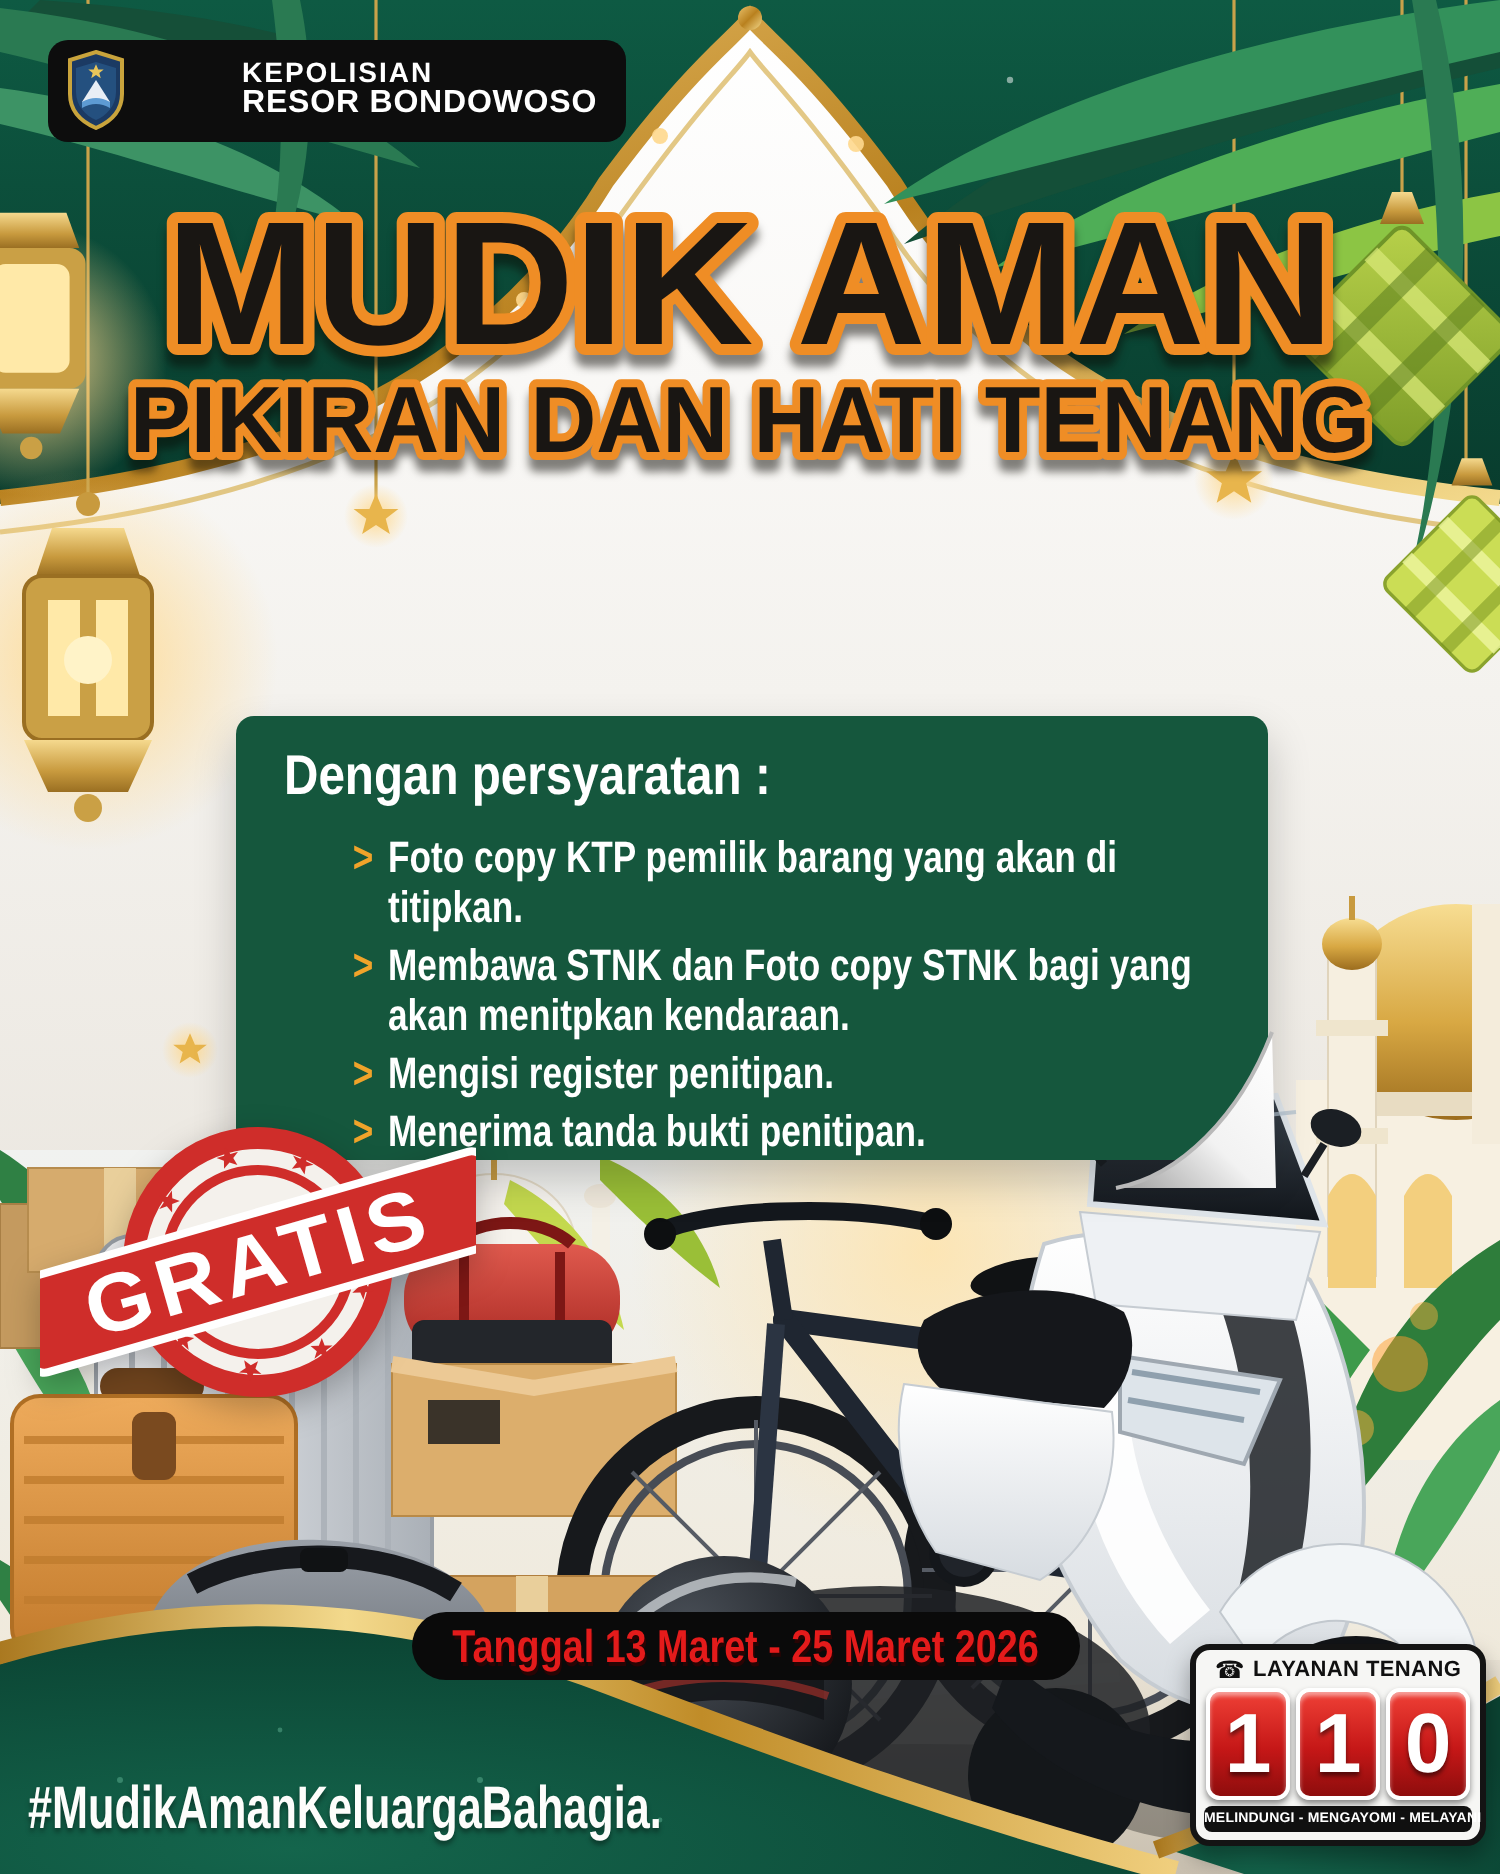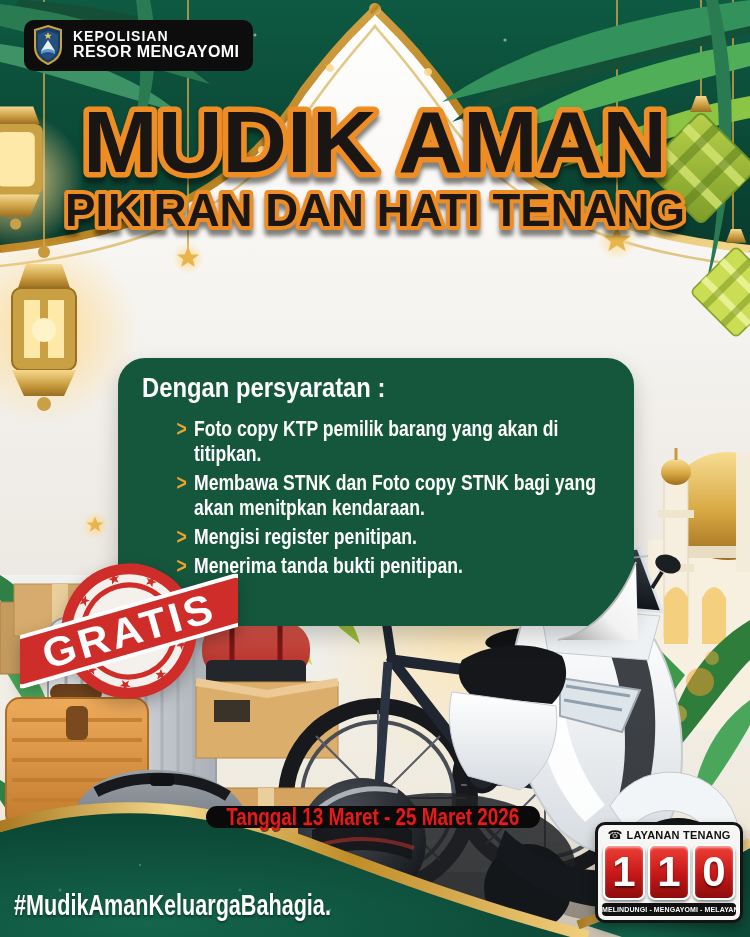--- a/index.html
+++ b/index.html
@@ -3,56 +3,56 @@
 <meta charset="utf-8">
 <style>
   html,body{margin:0;padding:0;background:#555;}
   .poster{position:relative;width:750px;height:937px;overflow:hidden;
           background:#ece9e3;font-family:"Liberation Sans",sans-serif;}
   .abs{position:absolute;}
 
   
   .police-badge{left:24px;top:20px;display:flex;align-items:center;gap:9px;
     background:#0d0d0d;border-radius:10px;padding:5px 14px 6px 8px;z-index:30;}
-  .police-badge .txt{line-height:1.05;}
+  .police-badge .txt{line-height:1.05;margin-left:48px;}
   .police-badge .l1{color:#fff;font-size:14px;font-weight:600;letter-spacing:1px;}
   .police-badge .l2{color:#fff;font-size:16px;font-weight:800;letter-spacing:.4px;}
 
   
   .title-svg{left:0;top:84px;width:750px;height:160px;z-index:25;}
   .t-main{font-family:"Liberation Sans",sans-serif;font-weight:900;font-size:88px;
     fill:#191613;stroke:#ef8d25;stroke-width:11px;paint-order:stroke;stroke-linejoin:round;}
   .t-sub{font-family:"Liberation Sans",sans-serif;font-weight:900;font-size:47px;
     fill:#191613;stroke:#ef8d25;stroke-width:8px;paint-order:stroke;stroke-linejoin:round;}
 
   
   .intro{left:0;top:246px;width:750px;text-align:center;z-index:25;color:#141414;}
   .intro .ln{white-space:nowrap;font-weight:700;font-size:31px;line-height:32px;
     transform:scaleX(.8);transform-origin:50% 50%;letter-spacing:-1px;}
   .intro .hl{color:#e31d1d;margin-left:9px;}
 
   
-  .req-box{left:118px;top:358px;width:516px;height:268px;background:#15573d;
-    border-radius:27px;z-index:20;box-shadow:0 10px 22px rgba(0,0,0,.20);}
+  .req-box{left:118px;top:358px;width:516px;height:222px;background:#15573d;
+    border-radius:9px;z-index:20;box-shadow:0 10px 22px rgba(0,0,0,.20);}
   .req-head{position:absolute;left:24px;top:14px;color:#fff;font-size:28px;font-weight:800;
     white-space:nowrap;transform:scaleX(.85);transform-origin:0 50%;}
   .req-list{position:absolute;left:76px;top:58px;width:505px;margin:0;padding:0;list-style:none;}
   .req-list li{position:relative;margin:0 0 4px 0;color:#fff;font-weight:800;
     font-size:22px;line-height:25px;transform:scaleX(.8);transform-origin:0 0;}
   .req-list .chev{position:absolute;left:-22px;top:0;color:#f0a32a;font-weight:900;}
   .curl{position:absolute;right:-6px;bottom:-16px;width:84px;height:84px;}
 
   
   .stamp{left:20px;top:545px;width:218px;height:172px;z-index:40;
     filter:drop-shadow(0 6px 8px rgba(0,0,0,.25));}
   .stamp-text{font-family:"Liberation Sans",sans-serif;font-weight:900;font-size:41px;
     fill:#ffffff;letter-spacing:3px;}
 
   
-  .date-pill{left:206px;top:806px;width:334px;height:22px;background:#0a0a0a;
+  .date-pill{left:206px;top:806px;width:334px;height:34px;background:#0a0a0a;
     border-radius:17px;display:flex;align-items:center;justify-content:center;z-index:60;}
   .date-pill span{color:#e41b1b;font-weight:800;font-size:23px;white-space:nowrap;
     transform:scaleX(.82);text-shadow:1px 2px 0 rgba(60,0,0,.6);}
 
   
   .footer-svg{left:0;top:770px;width:750px;height:167px;z-index:55;}
   .hashtag{left:14px;top:888px;z-index:58;color:#fdfdfb;font-weight:700;font-size:30px;
     white-space:nowrap;transform:scaleX(.72);transform-origin:0 50%;
     text-shadow:0 2px 3px rgba(0,0,0,.4);}
 
@@ -475,21 +475,21 @@
   <div class="abs police-badge">
     <svg width="32" height="40" viewBox="0 0 32 40">
       <path d="M16,1 L29,5 L29,22 C29,31 23,36 16,39 C9,36 3,31 3,22 L3,5 Z" fill="#1b3a63" stroke="#c9a43c" stroke-width="2"></path>
       <path d="M16,6 L26,9 L26,21 C26,28 21,33 16,35 C11,33 6,28 6,21 L6,9 Z" fill="#24507f"></path>
       <path d="M9,26 L16,15 L23,26 Z" fill="#e8eef5"></path>
       <path d="M9,26 Q16,22 23,26 L23,29 Q16,25 9,29 Z" fill="#5d9bd3"></path>
       <path transform="translate(16,11) scale(.55)" d="M0,-7 L2.06,-2.16 7,-2.16 3.03,0.83 4.33,5.66 0,2.8 -4.33,5.66 -3.03,0.83 -7,-2.16 -2.06,-2.16 Z" fill="#e8c55a"></path>
     </svg>
     <div class="txt">
       <div class="l1">KEPOLISIAN</div>
-      <div class="l2">RESOR MENGAYOMI</div>
+      <div class="l2">RESOR BONDOWOSO</div>
     </div>
   </div>
 
   <svg class="abs title-svg" viewBox="0 0 750 160">
     <g filter="drop-shadow(0 6px 2px rgba(10,8,2,.5))">
       <text class="t-main" x="375" y="88" text-anchor="middle" textLength="584" lengthAdjust="spacingAndGlyphs">MUDIK AMAN</text>
       <text class="t-sub" x="375" y="142" text-anchor="middle" textLength="620" lengthAdjust="spacingAndGlyphs">PIKIRAN DAN HATI TENANG</text>
     </g>
   </svg>
 

